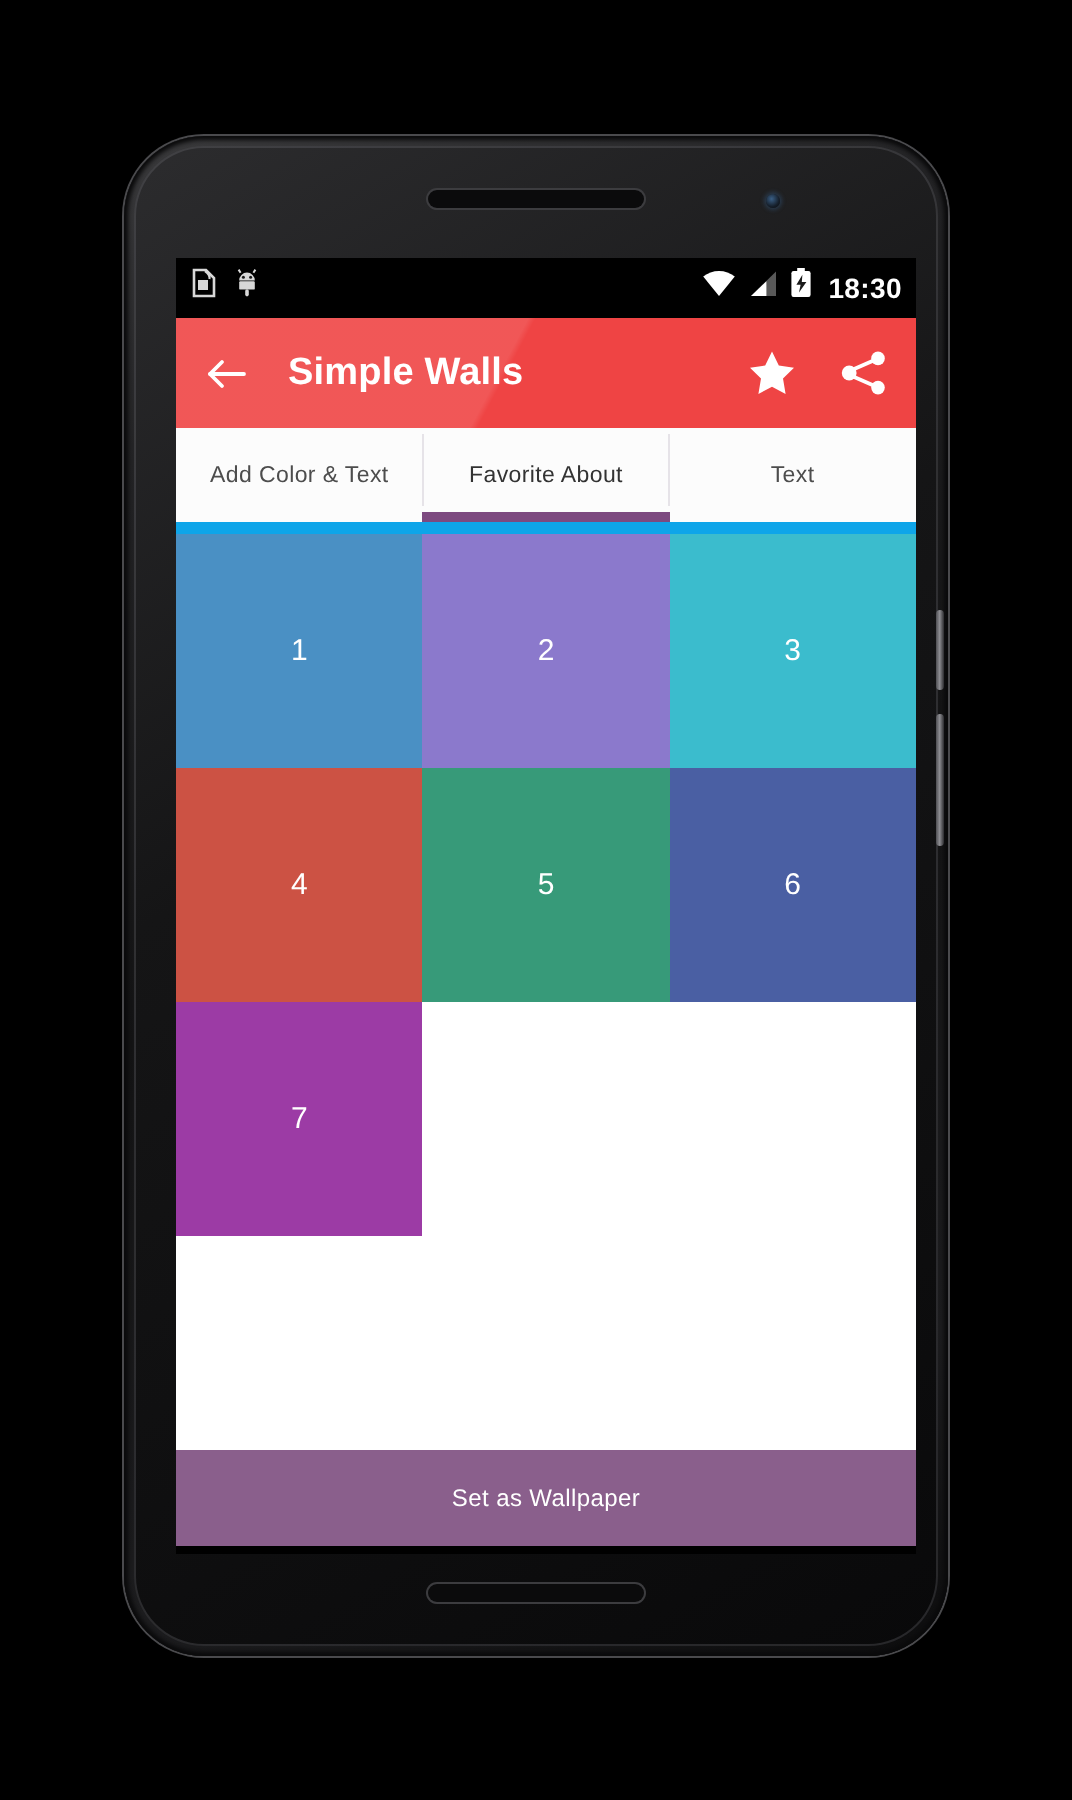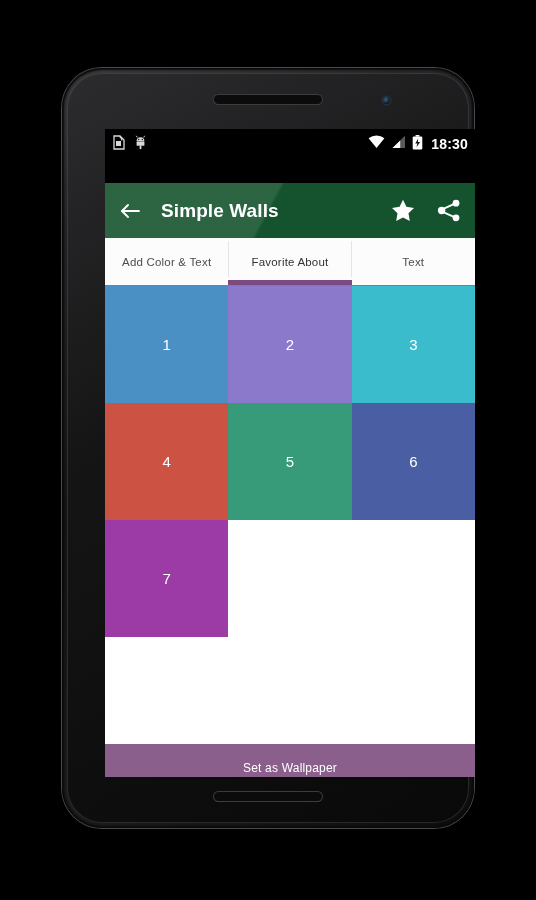--- a/index.html
+++ b/index.html
@@ -79,21 +79,21 @@
     width: 4px;
     border-radius: 2px;
     background: linear-gradient(90deg, #4e4e52 0%, #8d8d92 45%, #2c2c2f 100%);
   }
   .side-btn.power  { top: 232px; height: 40px; }
   .side-btn.volume { top: 284px; height: 66px; }
 
   
   #screen {
     position: absolute;
-    left: 38px;
+    left: 21px;
     top: 56px;
     width: 370px;
     height: 648px;
     background: #000000;
     overflow: hidden;
     text-align: right;
   }
 
   
   #statusbar {
@@ -164,21 +164,21 @@
     cursor: pointer;
   }
 
   
   #tabbar {
     position: relative;
     height: 47px;
     background: #fcfcfc;
     display: flex;
     align-items: stretch;
-    border-bottom: 1px solid #0ea5e9;
+    border-bottom: 6px solid #0ea5e9;
   }
   .tab {
     flex: 1 1 0;
     position: relative;
     display: flex;
     align-items: center;
     justify-content: center;
     font-size: 11.5px;
     color: #4d4d4d;
     letter-spacing: 0.2px;
@@ -314,21 +314,21 @@
             <svg width="11" height="15" viewBox="0 0 11 15">
               <rect x="3.6" y="0" width="3.8" height="1.6" fill="#ffffff"></rect>
               <rect x="0.7" y="1.5" width="9.6" height="13" rx="1.1" fill="#ffffff"></rect>
               <path d="M6.2 3.4 L3.2 8.4 h2.1 l-0.8 3.8 L8.2 7 h-2.3 z" fill="#1a1a1a"></path>
             </svg>
           </span>
           <span class="sb-clock">18:30</span>
         </div>
       </div>
 
-      <div id="appbar" style="background: #14532d; margin-top: 24px;">
+      <div id="appbar" style="background: #ef4444;">
         <div class="ab-btn">
           <svg width="22" height="20" viewBox="0 0 22 20">
             <path d="M20 10 H3" stroke="#ffffff" stroke-width="1.9" fill="none" stroke-linecap="round"></path>
             <path d="M9 4 L3 10 L9 16" stroke="#ffffff" stroke-width="1.9" fill="none" stroke-linecap="round" stroke-linejoin="round"></path>
           </svg>
         </div>
         <div class="appbar-title">Simple Walls</div>
         <div class="appbar-actions">
           <div class="ab-btn">
             <svg width="24" height="23" viewBox="0 0 24 23">

